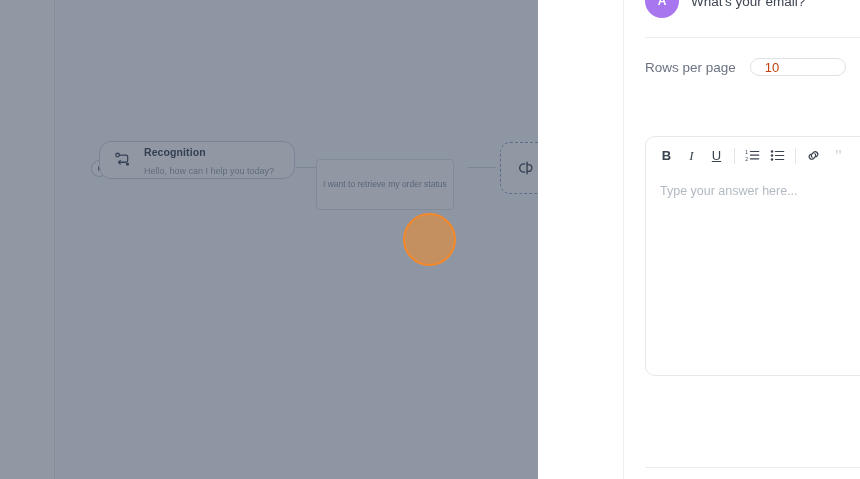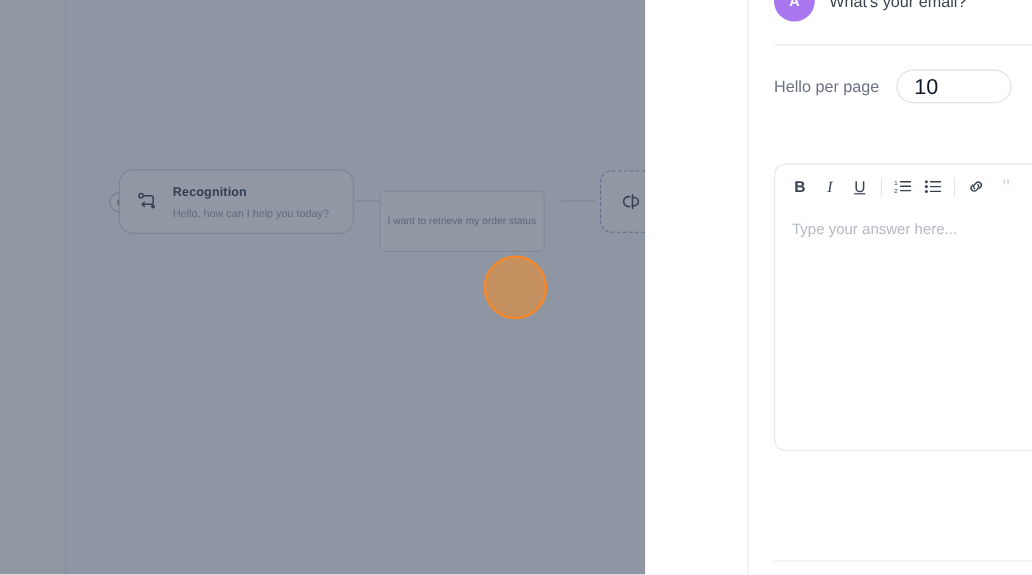--- a/index.html
+++ b/index.html
@@ -48,21 +48,21 @@
     height: 479px;
     background: #fafbfc;
   }
 
   
   .node {
     position: absolute;
     left: 99px;
     top: 141px;
     width: 196px;
-    height: 54px;
+    height: 38px;
     box-sizing: border-box;
     border: 1px solid #cfd6de;
     border-radius: 12px;
     background: #ffffff;
     display: flex;
     align-items: center;
     padding: 0 12px;
     gap: 10px;
   }
   .node-icon {
@@ -233,28 +233,28 @@
     align-items: center;
     gap: 14px;
   }
   .rows-label {
     font-size: 13.5px;
     color: #6b7381;
     white-space: nowrap;
   }
   .rows-input {
     width: 96px;
-    height: 28px;
+    height: 18px;
     box-sizing: border-box;
     border: 1px solid #dfe2e7;
     border-radius: 15px;
     background: #ffffff;
     font-family: "Liberation Sans", sans-serif;
-    font-size: 18px;
-    color: #0f172a;
+    font-size: 13px;
+    color: #c2410c;
     padding: 0 14px;
     outline: none;
   }
 
   
   .editor {
     position: absolute;
     left: 20px;
     top: 136px;
     width: 240px;
@@ -358,21 +358,21 @@
     <div class="panel-body">
 
       <div class="msg-row">
         <span class="avatar">A</span>
         <span class="msg-text">What's your email?</span>
       </div>
 
       <div class="divider divider-top"></div>
 
       <div class="rows-row">
-        <span class="rows-label">Hello per page</span>
+        <span class="rows-label">Rows per page</span>
         <input class="rows-input" type="text" value="10" style="">
       </div>
 
       <div class="editor">
         <div class="editor-toolbar">
 
           <span class="tb-btn bold">B</span>
           <span class="tb-btn italic">I</span>
           <span class="tb-btn underline">U</span>
 

